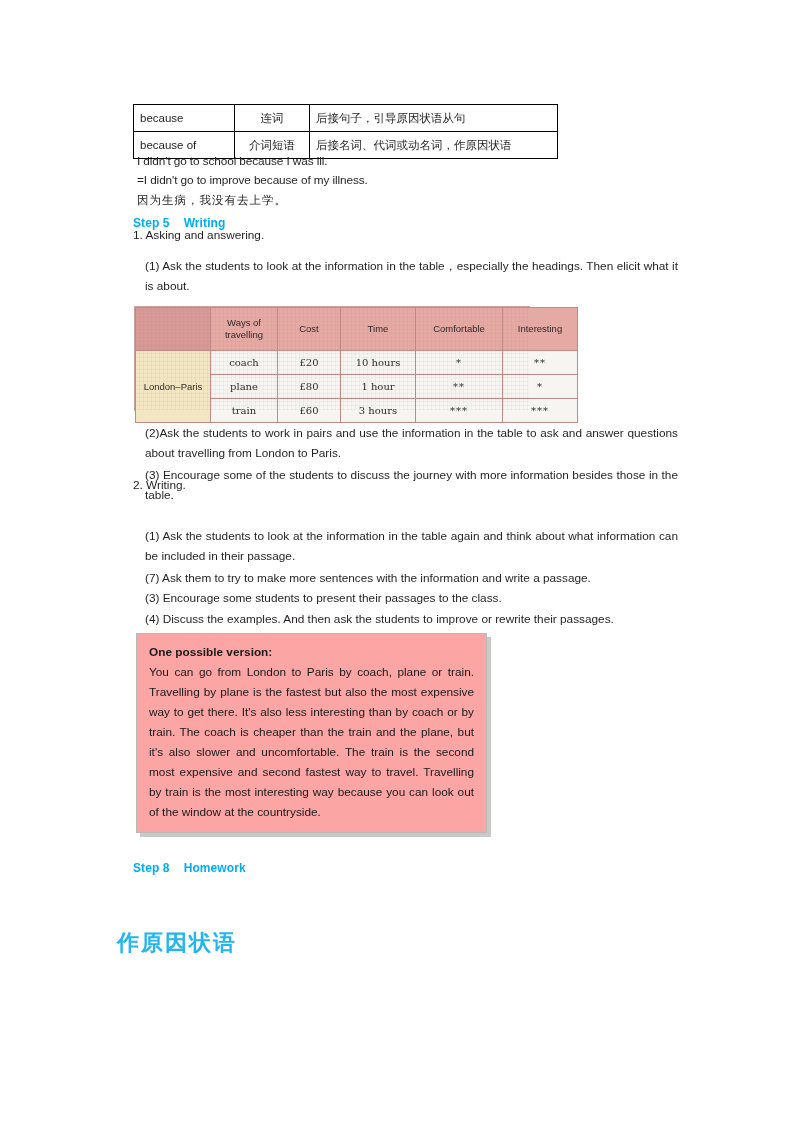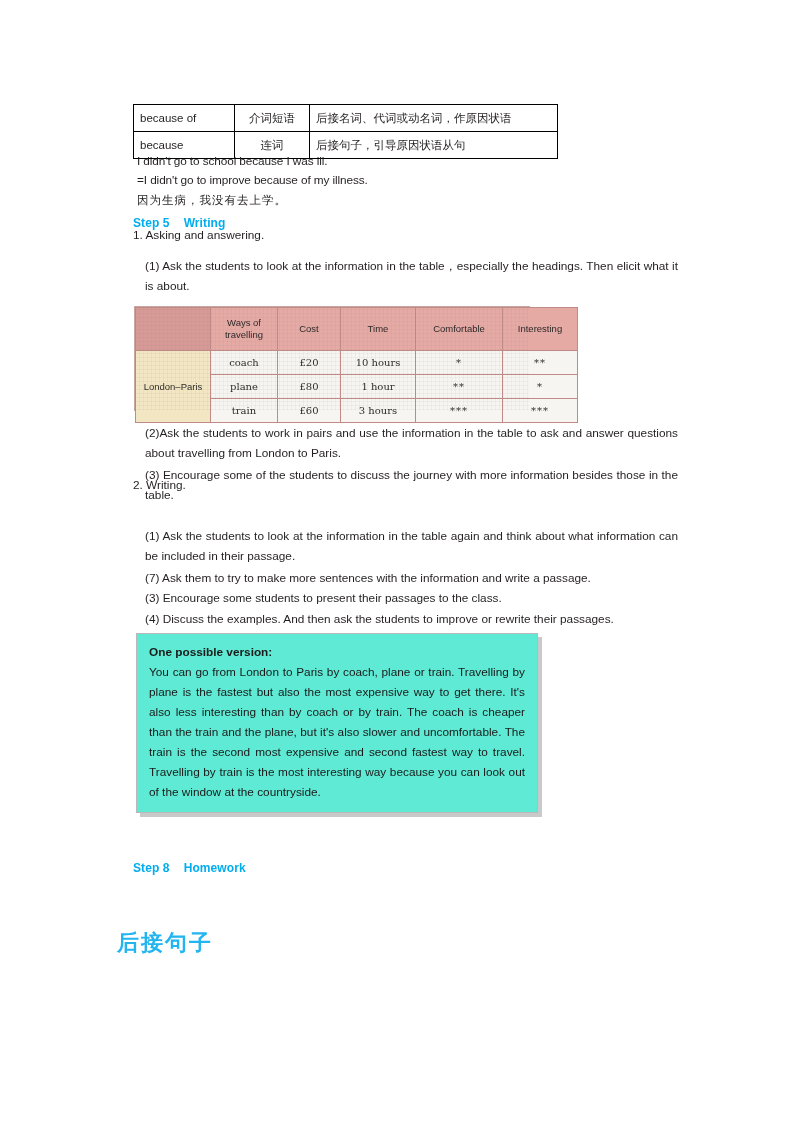--- a/index.html
+++ b/index.html
@@ -152,23 +152,23 @@
     background-image:
       repeating-linear-gradient(0deg, rgba(120,120,140,0.07) 0 1px, transparent 1px 4px),
       repeating-linear-gradient(90deg, rgba(120,120,140,0.07) 0 1px, transparent 1px 4px);
   }
 
   
   .answer-box {
     position: absolute;
     left: 136px;
     top: 633px;
-    width: 402px;
+    width: 351px;
     box-sizing: border-box;
-    background: #5eead4;
+    background: #fca5a5;
     border: 1px solid #b9b9b9;
     padding: 9px 12px 10px 12px;
     box-shadow: 4px 4px 0 0 #c9c9c9;
   }
   .answer-title {
     font-size: 11.8px;
     font-weight: bold;
     line-height: 18px;
     color: #1a1a1a;
     margin-bottom: 1px;
@@ -198,28 +198,28 @@
   }
 </style>
 </head>
 <body>
 
 <div class="page">
 
   <table class="grammar-table">
     <tbody>
       <tr>
+        <td class="gt-term">because</td>
+        <td class="gt-pos">连词</td>
+        <td class="gt-def">后接句子，引导原因状语从句</td>
+      </tr>
+      <tr>
         <td class="gt-term">because of</td>
         <td class="gt-pos">介词短语</td>
         <td class="gt-def">后接名词、代词或动名词，作原因状语</td>
-      </tr>
-      <tr>
-        <td class="gt-term">because</td>
-        <td class="gt-pos">连词</td>
-        <td class="gt-def">后接句子，引导原因状语从句</td>
       </tr>
     </tbody>
   </table>
 
   <div class="examples">
     <div class="ex-line">I didn't go to school because I was ill.</div>
     <div class="ex-line">=I didn't go to improve because of my illness.</div>
     <div class="ex-cn">因为生病，我没有去上学。</div>
   </div>
 
@@ -280,15 +280,15 @@
   <div class="para sub" id="p-2-4">(4) Discuss the examples. And then ask the students to improve or rewrite their passages.</div>
 
   <div class="answer-box">
     <div class="answer-title">One possible version:</div>
     <div class="answer-body">You can go from London to Paris by coach, plane or train. Travelling by plane is the fastest but also the most expensive way to get there. It's also less interesting than by coach or by train. The coach is cheaper than the train and the plane, but it's also slower and uncomfortable. The train is the second most expensive and second fastest way to travel. Travelling by train is the most interesting way because you can look out of the window at the countryside.</div>
   </div>
 
   <div class="step-head" id="step8-head"><span>Step 8</span><span class="gap"></span><span>Homework</span></div>
 
 
-  <div class="cn-heading">后接句子</div>
+  <div class="cn-heading">作原因状语</div>
 
 </div>
 
 </body></html>

